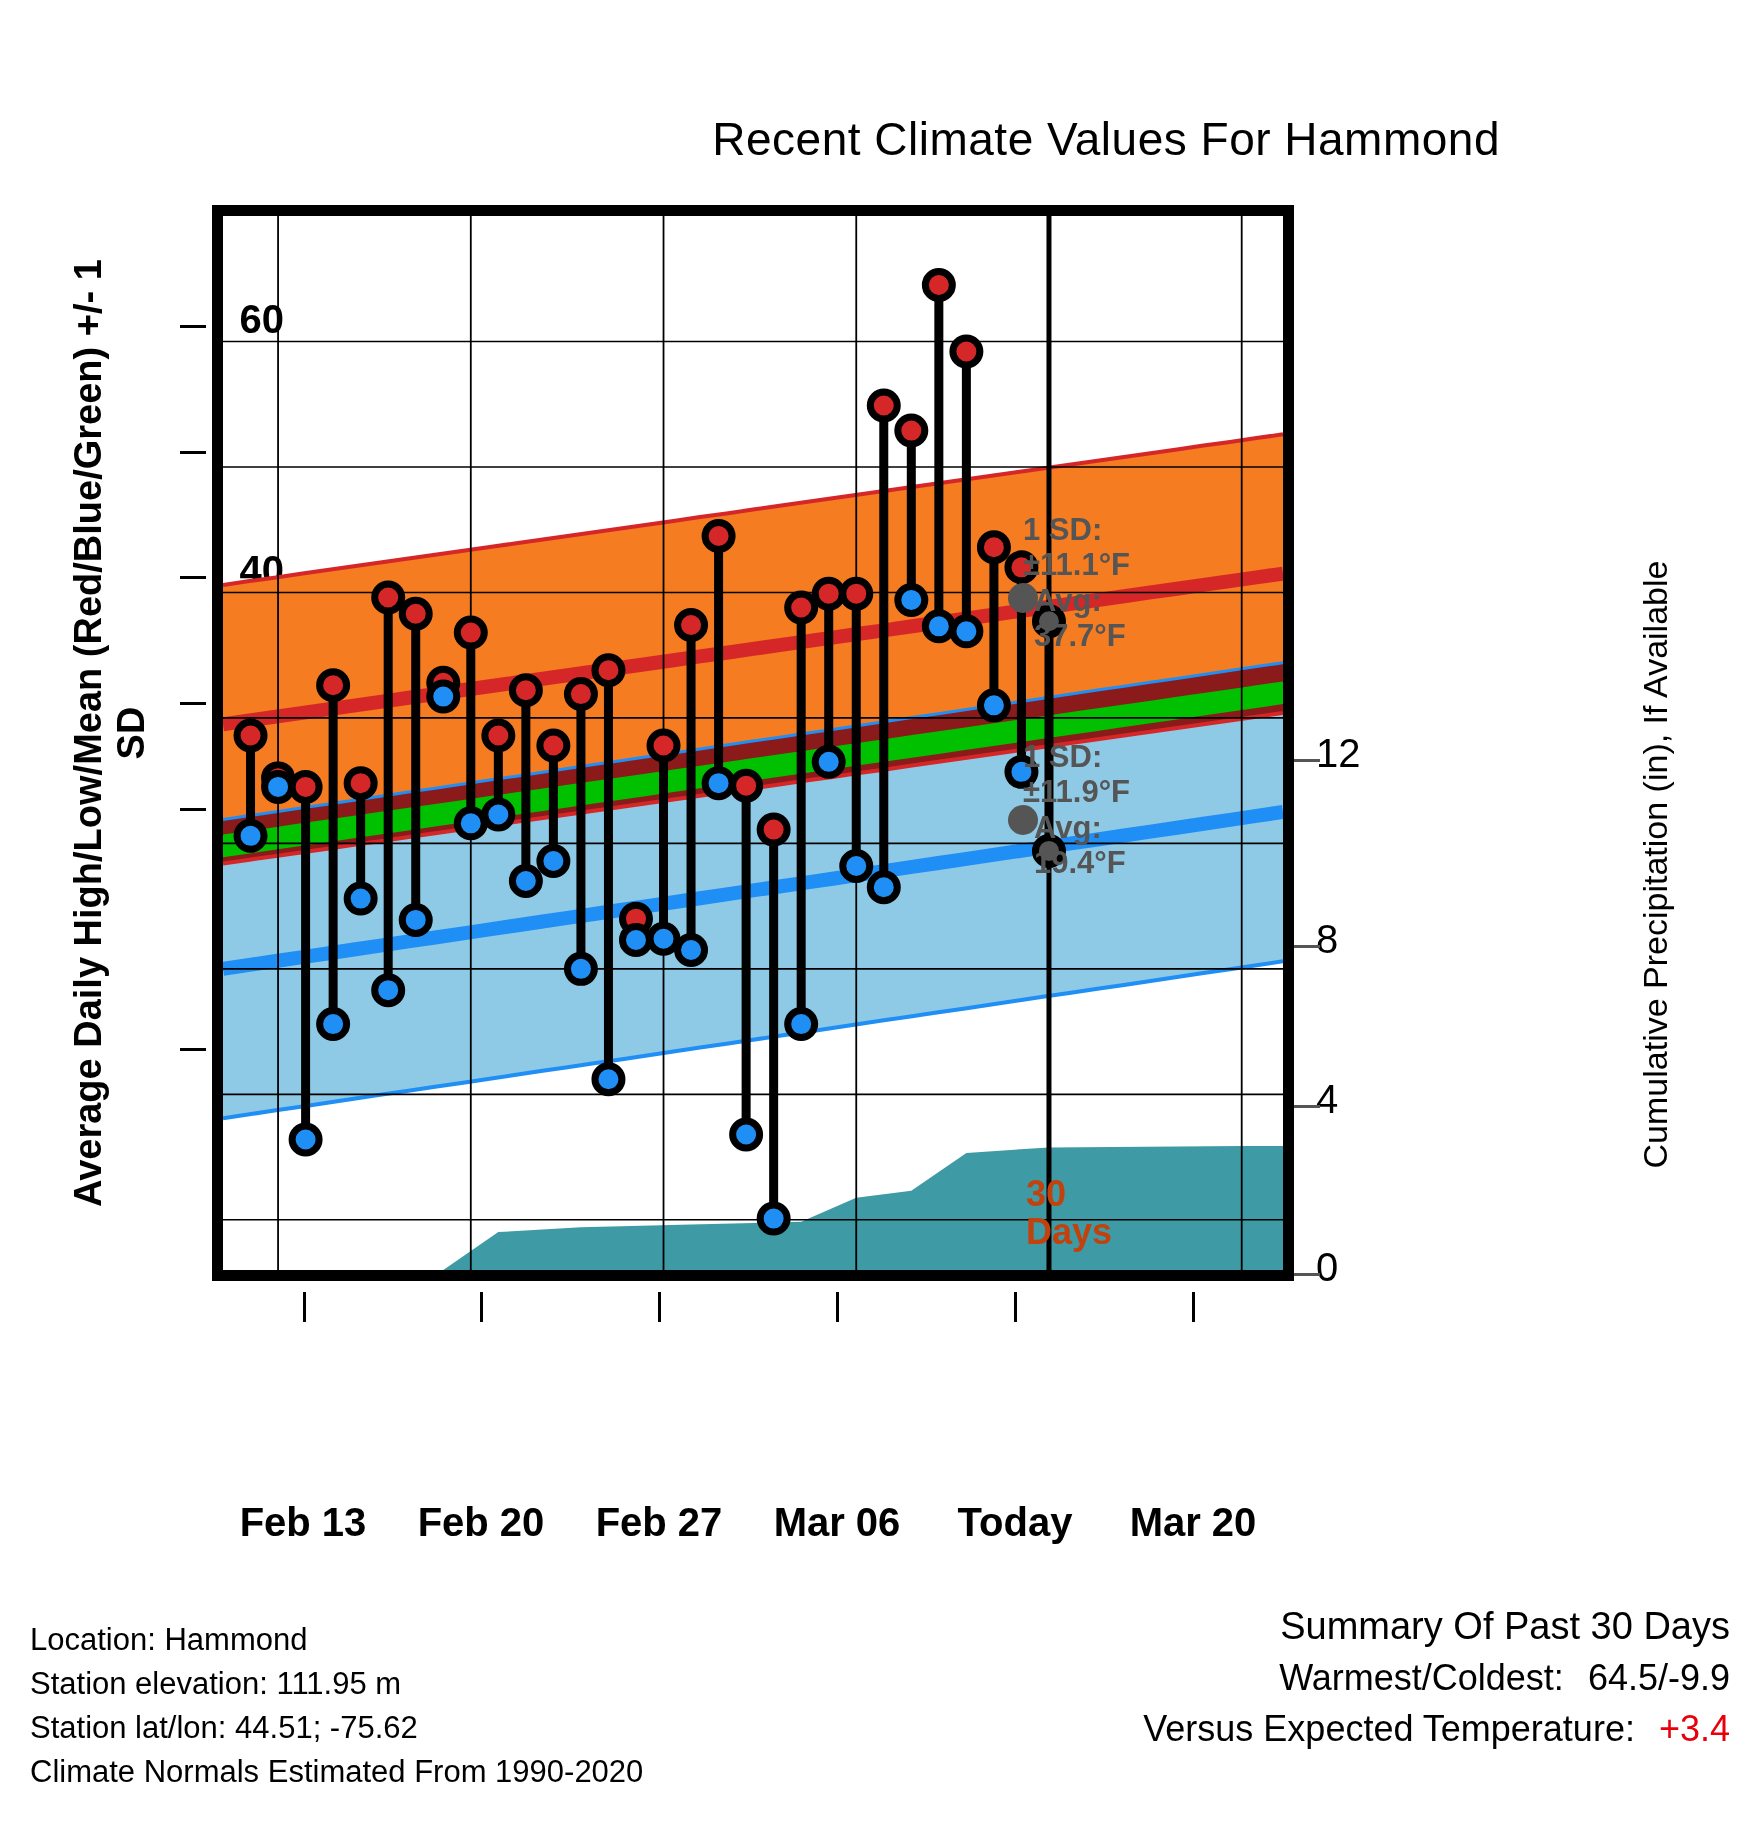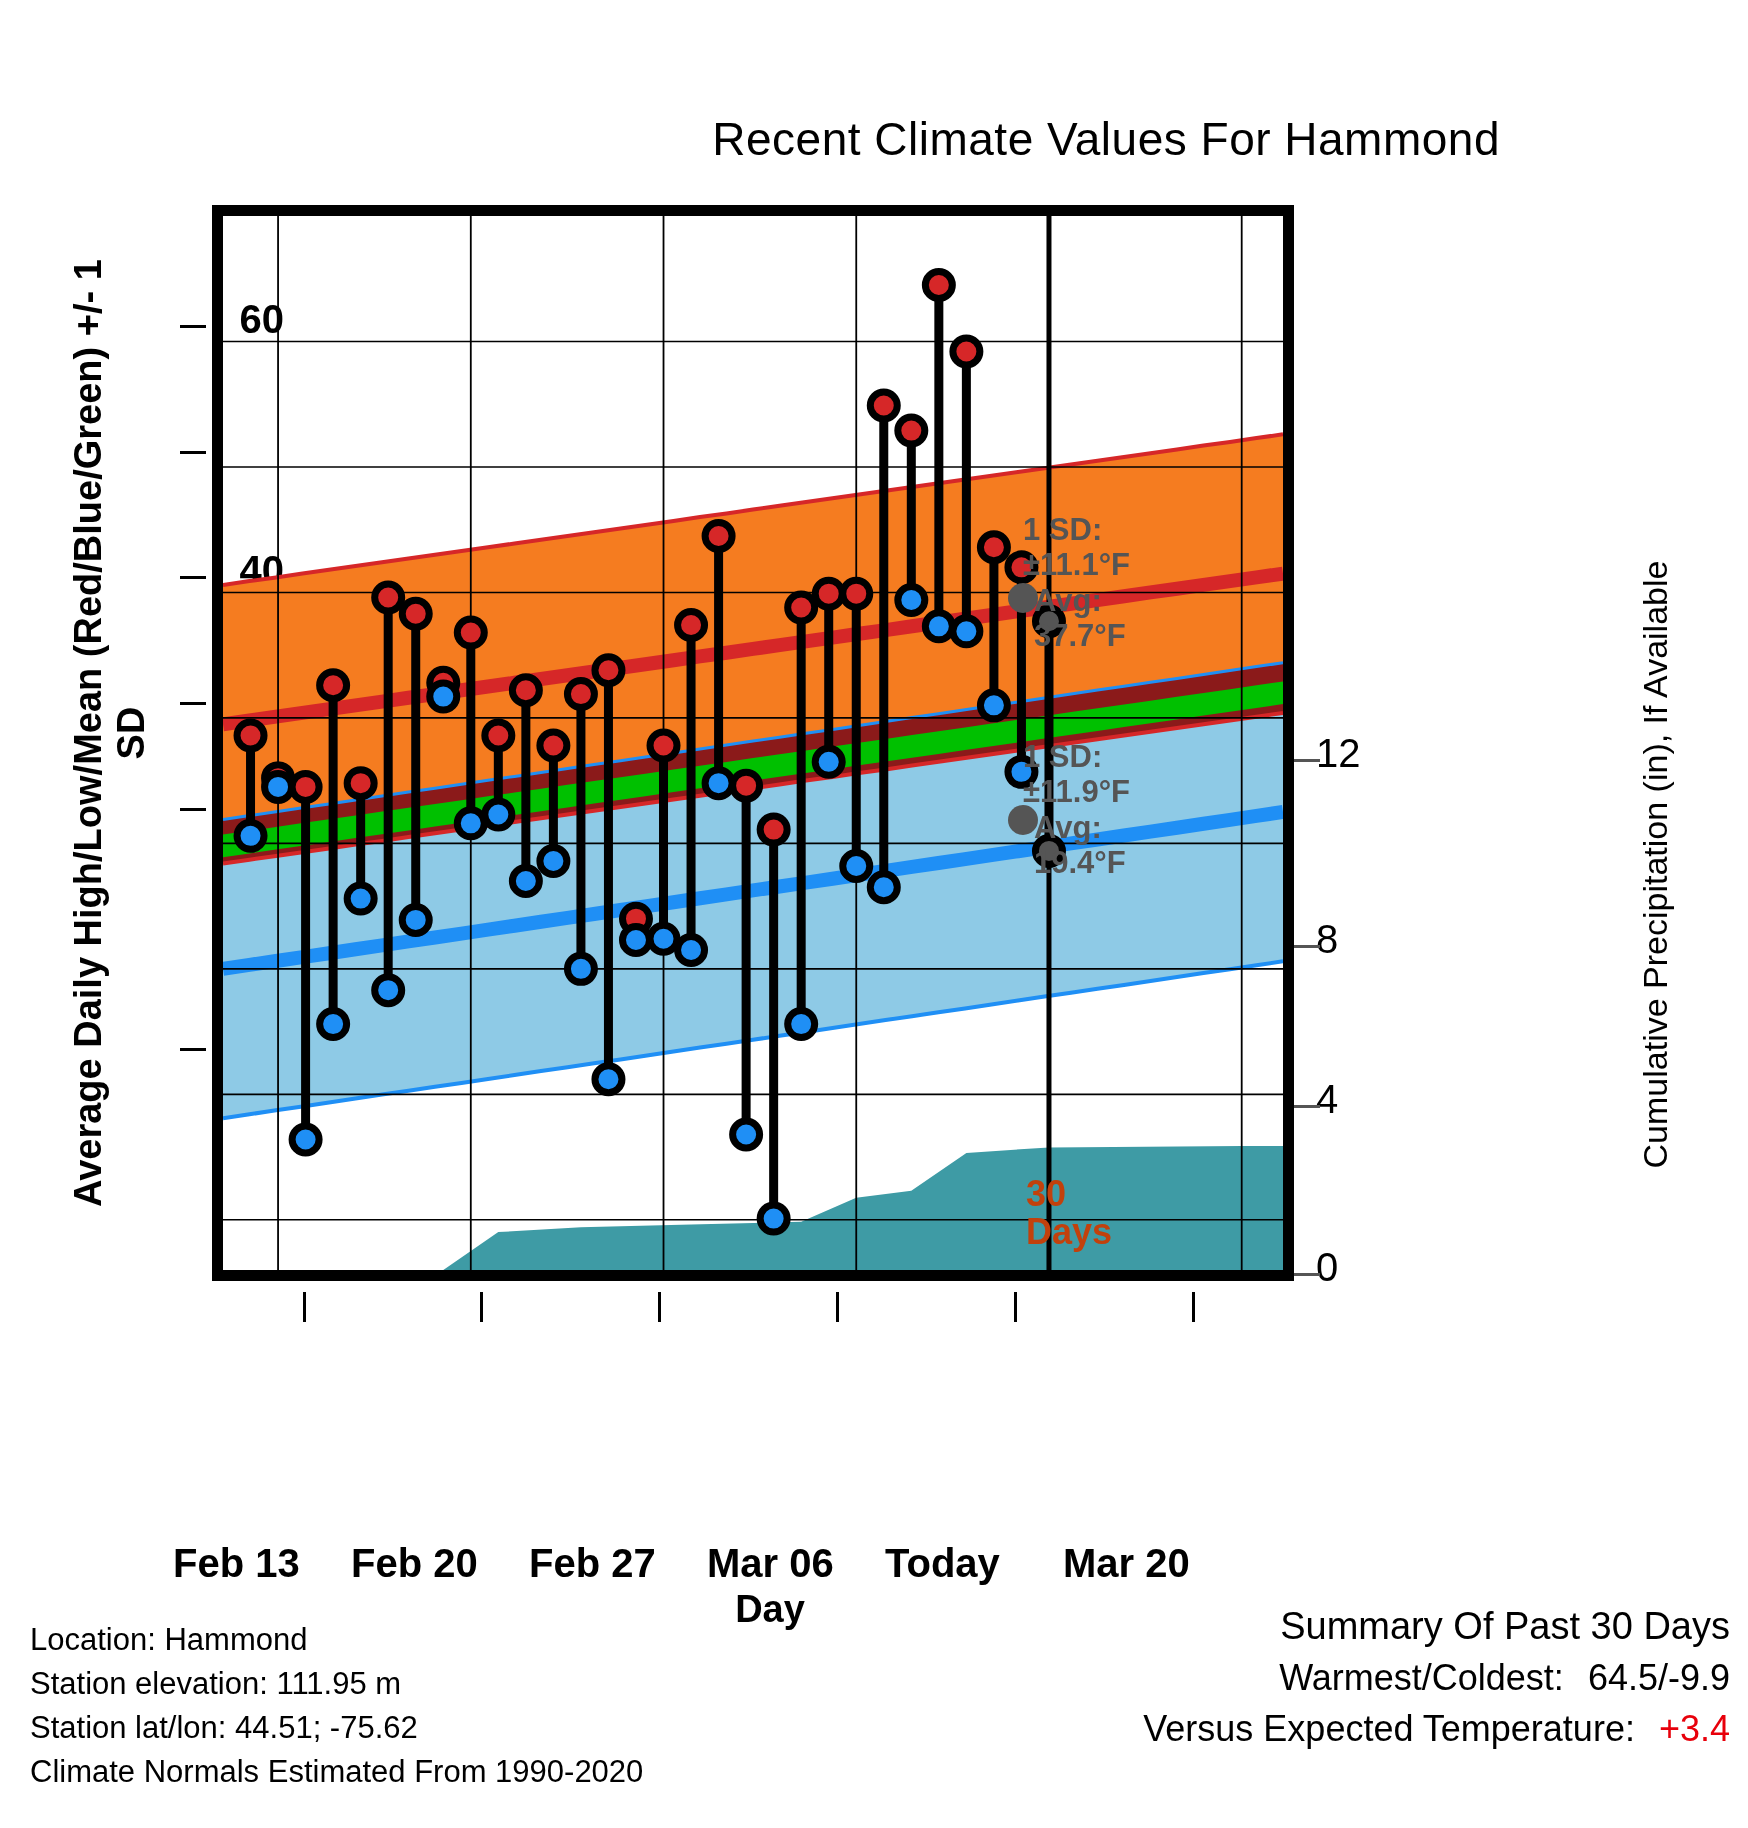--- a/index.html
+++ b/index.html
@@ -106,24 +106,23 @@
     position: absolute;
     left: 1294px;
     width: 26px;
     height: 3px;
     background: #555;
   }
   .xtick-label {
     position: absolute;
     top: 1500px;
     width: 260px;
-    text-align: left;
+    text-align: center;
     font-size: 40px;
     font-weight: bold;
-    margin-top: 41px;
   }
   .xtick-mark {
     position: absolute;
     top: 1292px;
     width: 3px;
     height: 30px;
     background: #000;
   }
   .annot {
     position: absolute;
@@ -175,21 +174,20 @@
 </style>
 </head>
 <body>
 
 <div id="figure">
 
   <div class="title">Recent Climate Values For Hammond</div>
 
   <div class="ylabel-left">Average Daily High/Low/Mean (Red/Blue/Green) +/- 1 SD</div>
   <div class="ylabel-right">Cumulative Precipitation (in), If Available</div>
-  <div class="xlabel">Day</div>
 
   <div class="ytick-label" style="top:297px;">60</div>
   <div class="ytick-label" style="top:548px;">40</div>
   <div class="ytick-label" style="top:780px;">20</div>
   <div class="ytick-label" style="top:1020px;">0</div>
 
   <div class="ytick-mark" style="top:325px;"></div>
   <div class="ytick-mark" style="top:451px;"></div>
   <div class="ytick-mark" style="top:576px;"></div>
   <div class="ytick-mark" style="top:702px;"></div>

